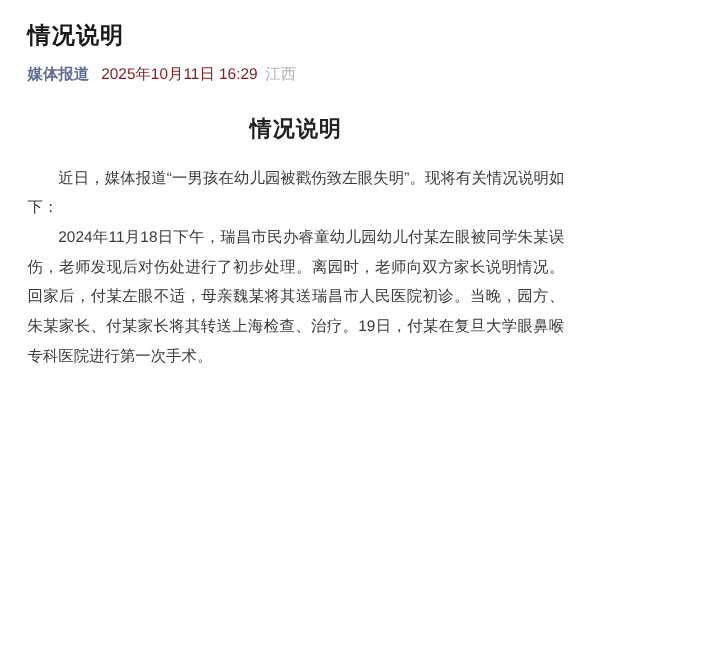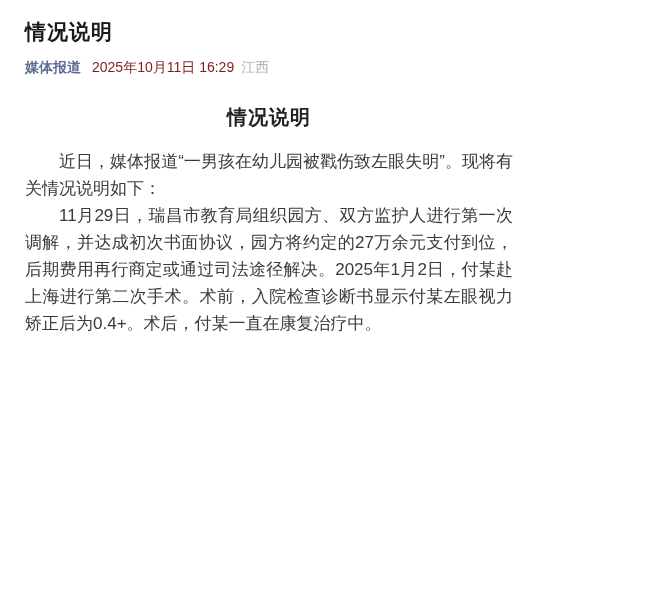--- a/index.html
+++ b/index.html
@@ -51,21 +51,21 @@
   .statement-title {
     text-align: center;
     font-size: 20px;
     font-weight: 700;
     color: #222222;
     letter-spacing: 1px;
   }
   .statement-body {
     margin-top: 17px;
     padding: 0 25px;
-    font-size: 17px;
+    font-size: 14px;
     line-height: 27px;
     color: #3a3a3a;
     text-align: justify;
   }
   .statement-body p {
     text-indent: 2em;
   }
 </style>
 </head>
 <body>
@@ -79,18 +79,18 @@
       <span class="meta-time">2025年10月11日 16:29</span>
       <span class="meta-location">江西</span>
     </div>
   </div>
 
   <div class="statement">
     <div class="statement-title">情况说明</div>
 
     <div class="statement-body">
       <p>近日，媒体报道“一男孩在幼儿园被戳伤致左眼失明”。现将有关情况说明如下：</p>
-      <p>11月29日，瑞昌市教育局组织园方、双方监护人进行第一次调解，并达成初次书面协议，园方将约定的27万余元支付到位，后期费用再行商定或通过司法途径解决。2025年1月2日，付某赴上海进行第二次手术。术前，入院检查诊断书显示付某左眼视力矫正后为0.4+。术后，付某一直在康复治疗中。</p>
+      <p>2024年11月18日下午，瑞昌市民办睿童幼儿园幼儿付某左眼被同学朱某误伤，老师发现后对伤处进行了初步处理。离园时，老师向双方家长说明情况。回家后，付某左眼不适，母亲魏某将其送瑞昌市人民医院初诊。当晚，园方、朱某家长、付某家长将其转送上海检查、治疗。19日，付某在复旦大学眼鼻喉专科医院进行第一次手术。</p>
     </div>
 
   </div>
 
 </div>
 
 </body></html>

